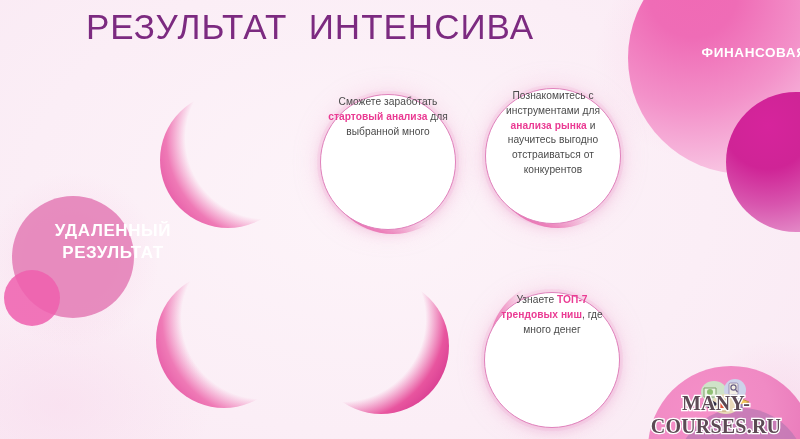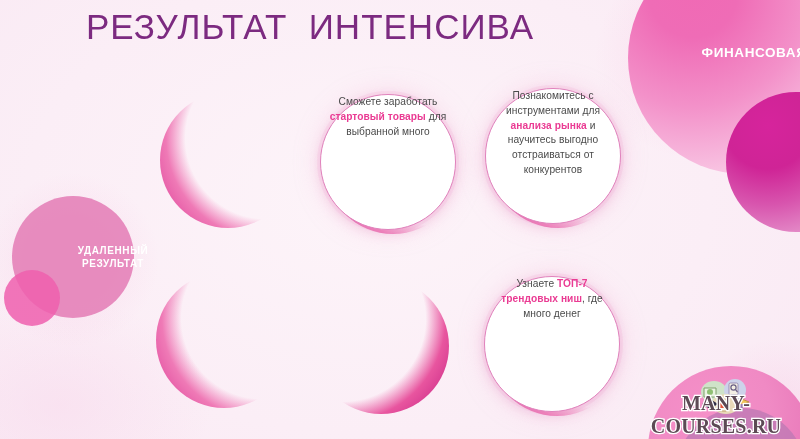--- a/index.html
+++ b/index.html
@@ -135,23 +135,23 @@
     padding-left: 40px;
   }
   .badge-tr {
     left: 628px;
     top: 44px;
     width: 172px;
     font-size: 13.5px;
   }
   .badge-left {
     left: 10px;
-    top: 244px;
+    top: 220px;
     width: 126px;
-    font-size: 10px;
+    font-size: 17px;
   }
 
   
   .circle {
     position: absolute;
     width: 136px;
     height: 136px;
     border-radius: 50%;
     background: #ffffff;
     border: 1.2px solid #e082bc;
@@ -238,34 +238,34 @@
     <div>УДАЛЕННЫЙ</div>
     <div>РЕЗУЛЬТАТ</div>
   </div>
 
   <div class="title">РЕЗУЛЬТАТ  ИНТЕНСИВА</div>
 
   <div class="crescent cres-b" style="left:160px; top:92px;"></div>
 
   <div class="crescent cres-b" style="left:325px; top:98px;"></div>
   <div class="circle" style="left:320px; top:94px;">
-    <div class="circle-text"><span>Сможете заработать </span><b>стартовый товары</b><span> для выбранной много</span></div>
+    <div class="circle-text"><span>Сможете заработать </span><b>стартовый анализа</b><span> для выбранной много</span></div>
   </div>
 
   <div class="crescent cres-b" style="left:490px; top:92px;"></div>
   <div class="circle" style="left:485px; top:88px;">
     <div class="circle-text"><span>Познакомитесь с инструментами для </span><b>анализа рынка</b><span> и научитесь выгодно отстраиваться от конкурентов</span></div>
   </div>
 
   <div class="crescent cres-b" style="left:156px; top:272px;"></div>
 
   <div class="crescent cres-a" style="left:313px; top:278px;"></div>
 
   <div class="crescent cres-b" style="left:489px; top:280px;"></div>
-  <div class="circle" style="left:484px; top:276px;">
+  <div class="circle" style="left:484px; top:292px;">
     <div class="circle-text"><span>Узнаете </span><b>ТОП-7 трендовых ниш</b><span>, где много денег</span></div>
   </div>
 
   <div class="blob blob-br-main"></div>
   <div class="blob blob-br-dark"></div>
 
   <svg class="wm-icons" viewBox="0 0 74 36">
     <ellipse cx="24" cy="14" rx="13" ry="11" fill="#cfe3c8"></ellipse>
     <ellipse cx="45" cy="12" rx="11" ry="11" fill="#cdd2ea"></ellipse>
     <ellipse cx="36" cy="26" rx="14" ry="10" fill="#e9d9b8"></ellipse>

